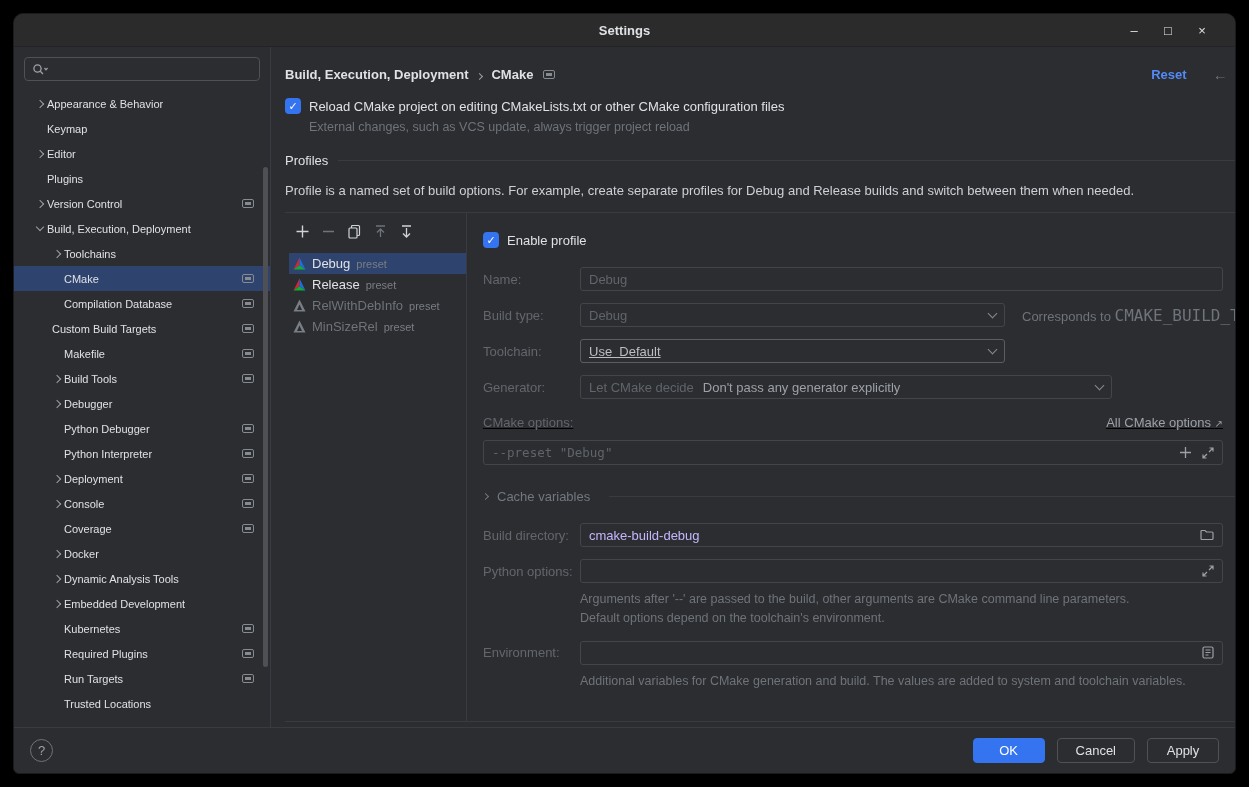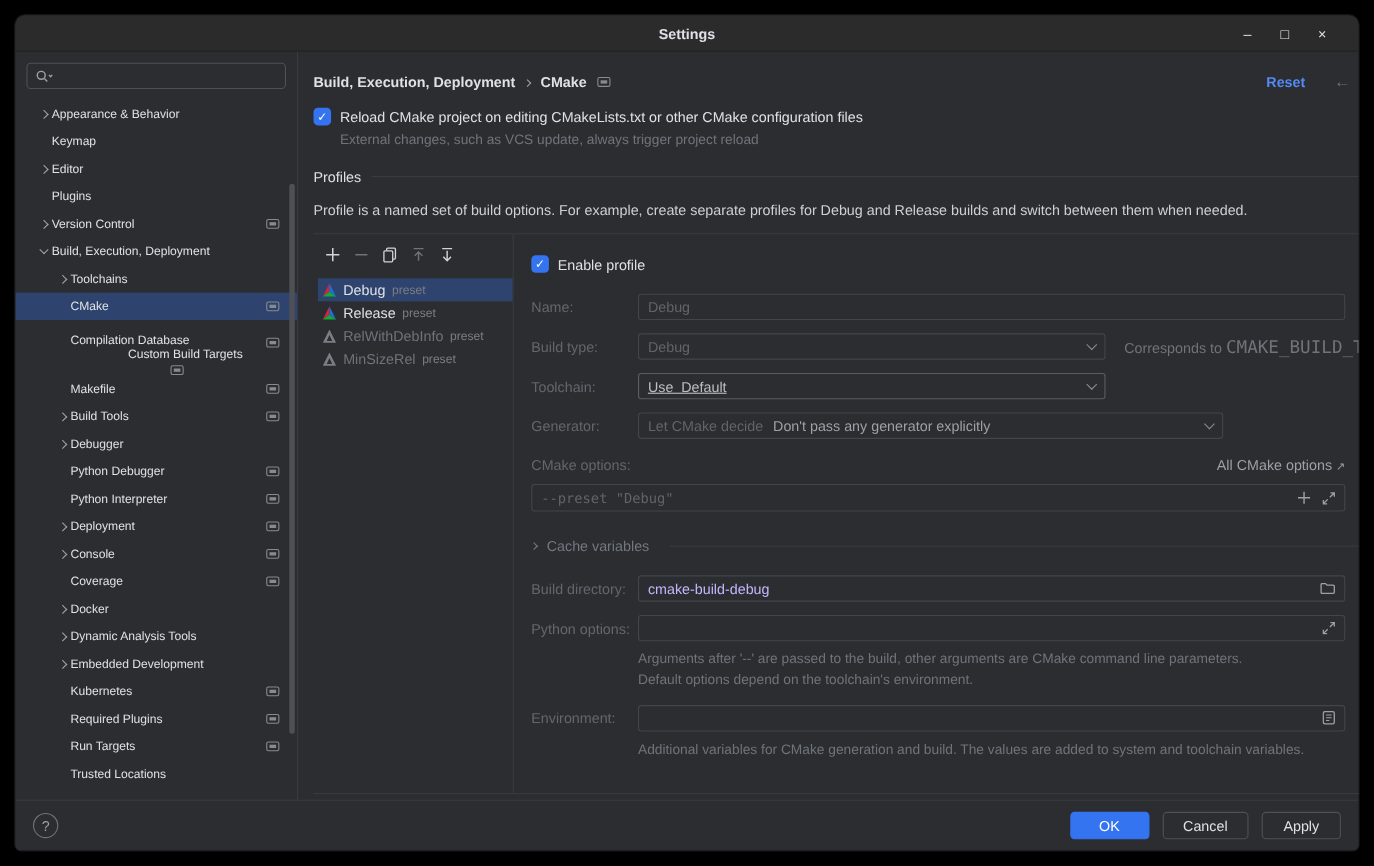--- a/index.html
+++ b/index.html
@@ -83,21 +83,21 @@
   .field.lit { border-color:#5a5d63; color:#bcbec4;text-decoration:underline; }
   .w-name { width:643px; }
   .w-combo { width:425px; }
   .w-full { width:532px; }
   .dd-chev { margin-left:auto; width:7px; height:7px; border-right:1.6px solid #878b92; border-bottom:1.6px solid #878b92;
              transform:rotate(45deg); margin-top:-4px; flex:none; }
   .corr { margin-left:17px; color:#6f737a; font-size:13px; white-space:nowrap; }
   .mono { font-family:"DejaVu Sans Mono",monospace; font-size:16px; }
   .gen-lit { color:#9da0a8; margin-left:9px; }
 
-  .opt-label-row { margin-top:16px; display:flex; align-items:flex-start; }
+  .opt-label-row { margin-top:16px; display:flex; align-items:flex-start;text-decoration:underline; }
   .all-link { margin-left:auto; color:#9da0a8; font-size:13px; }
   .opt-input { margin-top:10px; width:740px; height:25px; border:1px solid #43454a; border-radius:3px;
                display:flex; align-items:center; padding:0 8px; }
   .opt-text { color:#60646b; font-family:"DejaVu Sans Mono",monospace; font-size:12.5px; }
   .in-icons { margin-left:auto; display:flex; gap:10px; align-items:center; }
 
   .cache-row { margin-top:24px; display:flex; align-items:center; gap:9px; color:#737780; font-size:13px; }
   .cache-row .hline { margin-left:10px; }
 
   .bd-row { margin-top:19px; }
@@ -191,29 +191,29 @@
             <span class="sp"></span>
           </div>
           <div class="tree-row selected" style="padding-left: 35px;">
             <span class="tw"></span>
             <span class="tree-label">CMake</span>
             <span class="sp"></span>
             <span class="badge">
               <i></i>
             </span>
           </div>
-          <div class="tree-row" style="padding-left: 35px; align-items: flex-end;">
+          <div class="tree-row" style="padding-left: 35px;">
             <span class="tw"></span>
             <span class="tree-label">Compilation Database</span>
             <span class="sp"></span>
             <span class="badge">
               <i></i>
             </span>
           </div>
-          <div class="tree-row" style="padding-left: 53px; flex-direction: column;">
+          <div class="tree-row" style="padding-left: 23px;">
             <span class="tw"></span>
             <span class="tree-label">Custom Build Targets</span>
             <span class="sp"></span>
             <span class="badge">
               <i></i>
             </span>
           </div>
           <div class="tree-row" style="padding-left: 35px;">
             <span class="tw"></span>
             <span class="tree-label">Makefile</span>

